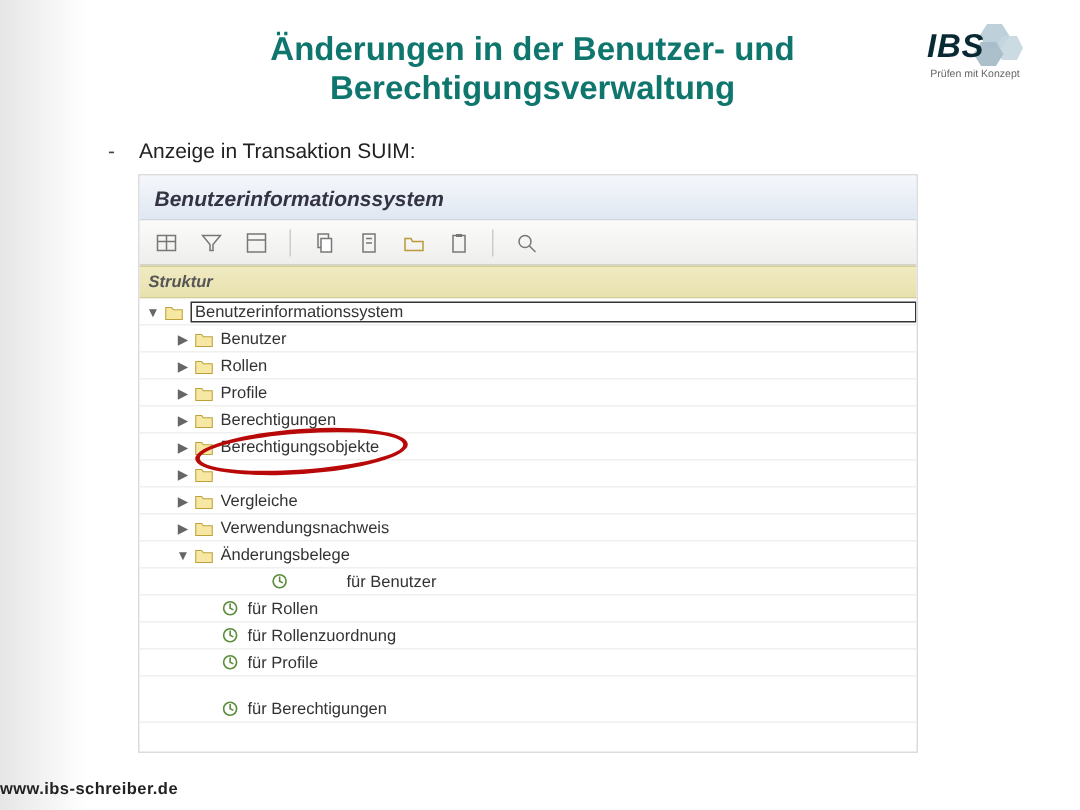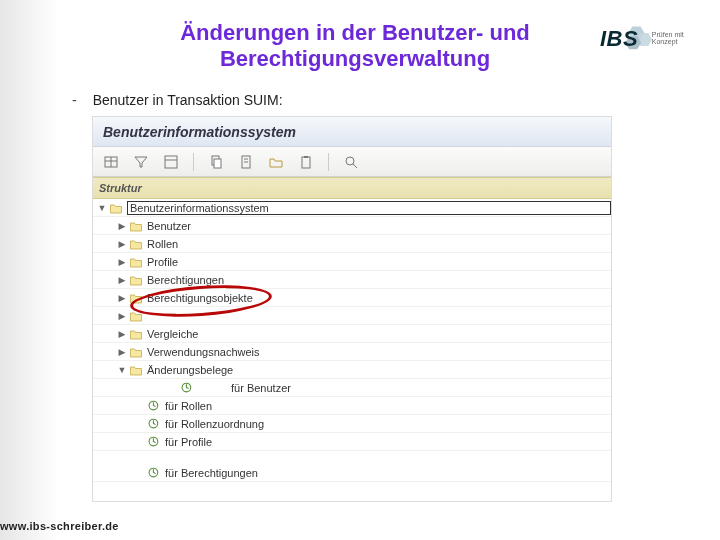--- a/index.html
+++ b/index.html
@@ -8,26 +8,26 @@
     font-family: Arial, Helvetica, sans-serif;
     position: relative; background: #fff;
     overflow: hidden;
   }
   .slide-title {
     position: absolute;
     top: 20px; left: 125px; width: 460px;
     font-family: Arial, sans-serif;
     font-weight: bold; font-size: 22px;
     text-align: center; line-height: 1.2;
-    color: #6d28d9;
+    color: #0f766e;
   }
   .logo {
     position: absolute; top: 14px; right: 20px;
     width: 100px; height: 46px;
-    display: flex; flex-direction: row; align-items: center;
+    display: flex; flex-direction: column; align-items: center;
   }
   .logo-hex {
     width: 64px; height: 30px; position: relative;
   }
   .logo-hex svg { width: 100%; height: 100%; }
   .logo-text {
     font-weight: bold; font-style: italic;
     font-size: 22px; color: #0a2a33;
     position: absolute; left: 0; top: 4px;
     letter-spacing: 0.5px;
@@ -158,21 +158,21 @@
       <polygon points="50,10 60,10 64,18 60,26 50,26 46,18" fill="#c7d6df" opacity="0.9"></polygon>
       <polygon points="36,14 46,14 51,22 46,30 36,30 31,22" fill="#a8bdc9" opacity="0.95"></polygon>
     </svg>
     <span class="logo-text">IBS</span>
   </div>
   <span class="logo-sub">Prüfen mit Konzept</span>
 </div>
 
 <div class="bullet-row">
   <span class="bullet-dash">-</span>
-  <span>Benutzer in Transaktion SUIM:</span>
+  <span>Anzeige in Transaktion SUIM:</span>
 </div>
 
 <div class="screenshot">
   <div class="ss-header">
     <span>Benutzerinformationssystem</span>
   </div>
 
   <div class="ss-toolbar" id="toolbar">
       <span class="tb-icon">
         <svg viewBox="0 0 14 14">

